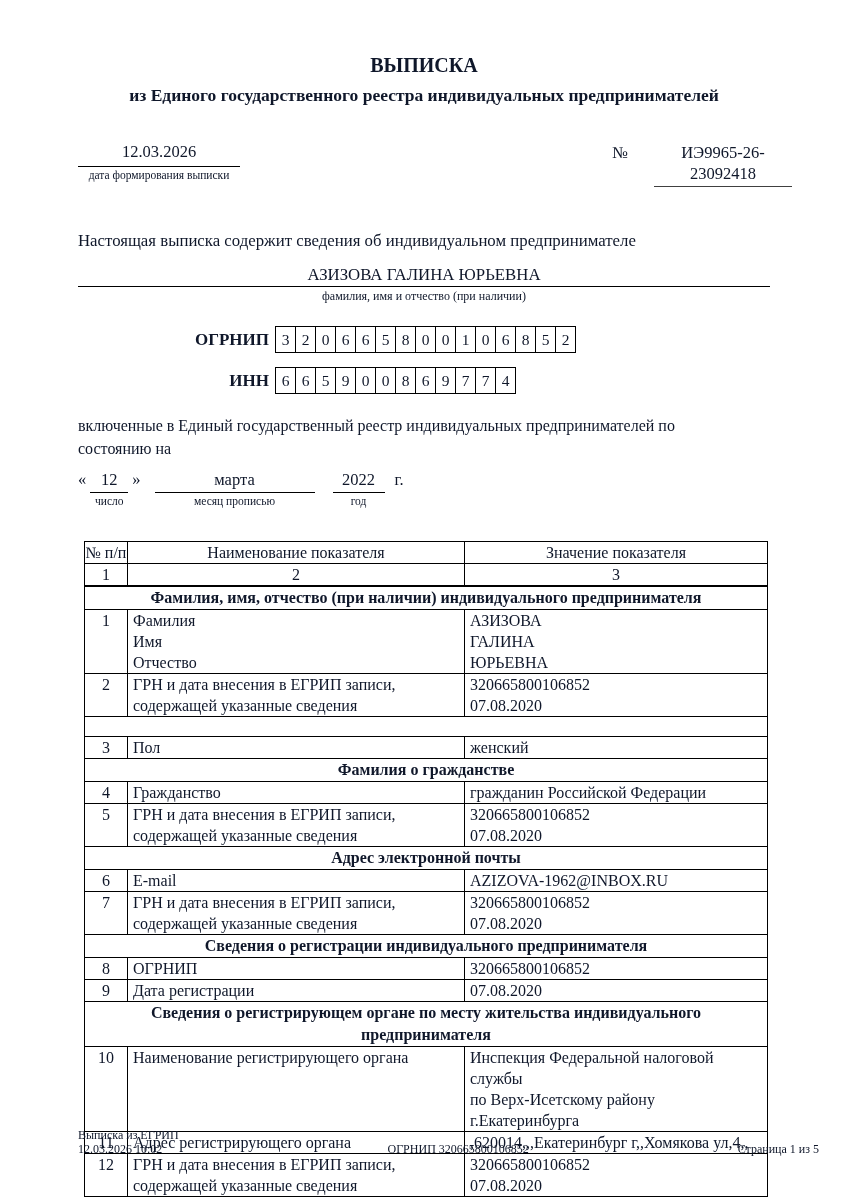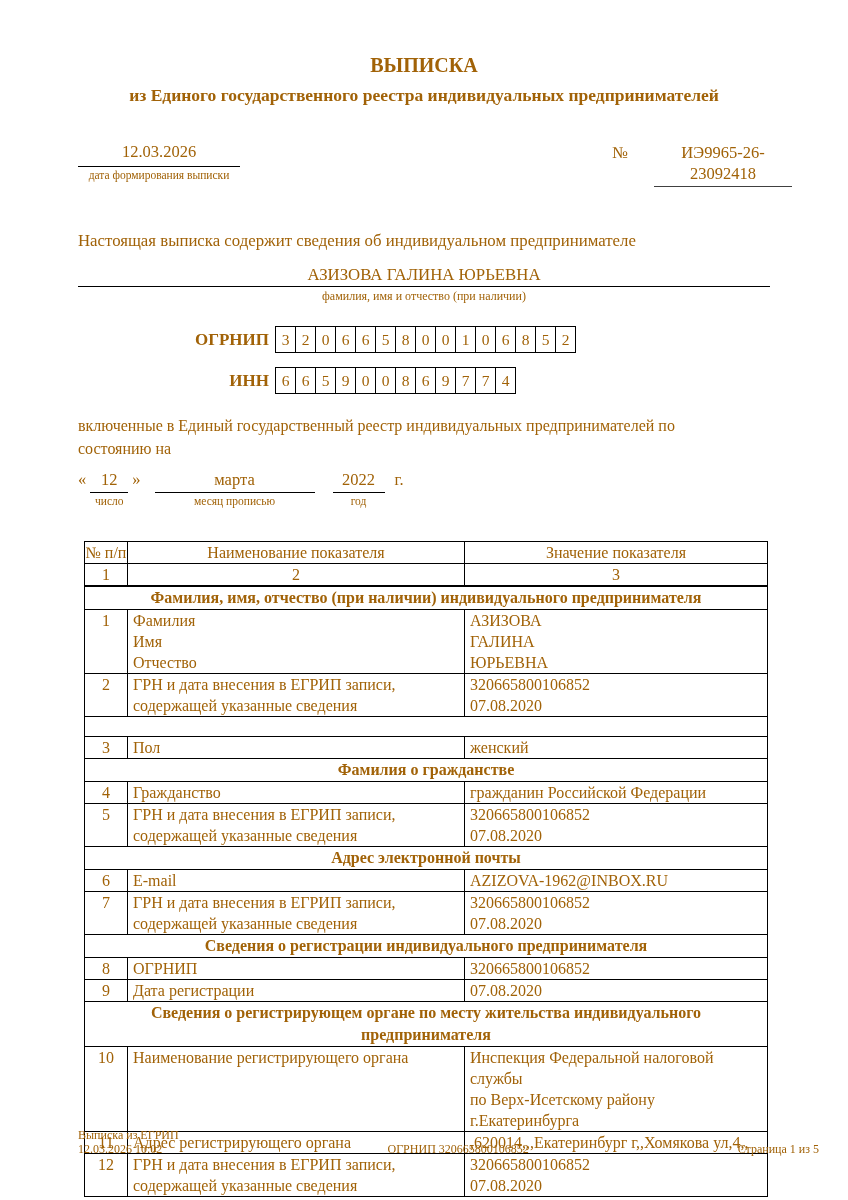--- a/index.html
+++ b/index.html
@@ -1,21 +1,21 @@
 <!DOCTYPE html>
 <html><head>
 <meta charset="utf-8">
 <style>
   html,body{margin:0;padding:0;background:#fff;}
   .page{
     position:relative;
     width:848px;height:1200px;
     box-sizing:border-box;
     padding:54px 78px 0 78px;
-    background:#fff;color:#a16207;
+    background:#fff;color:#0f172a;
     font-family:"Liberation Serif","DejaVu Serif",serif;
     overflow:hidden;
   }
   
   .doc-title{text-align:center;font-weight:bold;font-size:20px;line-height:22px;}
   .doc-subtitle{text-align:center;font-weight:bold;font-size:17.5px;line-height:21px;margin-top:9px;}
   .formed-row{display:flex;justify-content:space-between;align-items:flex-start;margin-top:36px;}
   .formed-left{width:162px;text-align:center;}
   .formed-date{font-size:16.5px;padding-bottom:4px;border-bottom:1px solid #000;}
   .formed-caption{font-size:11.5px;padding-top:2px;}

